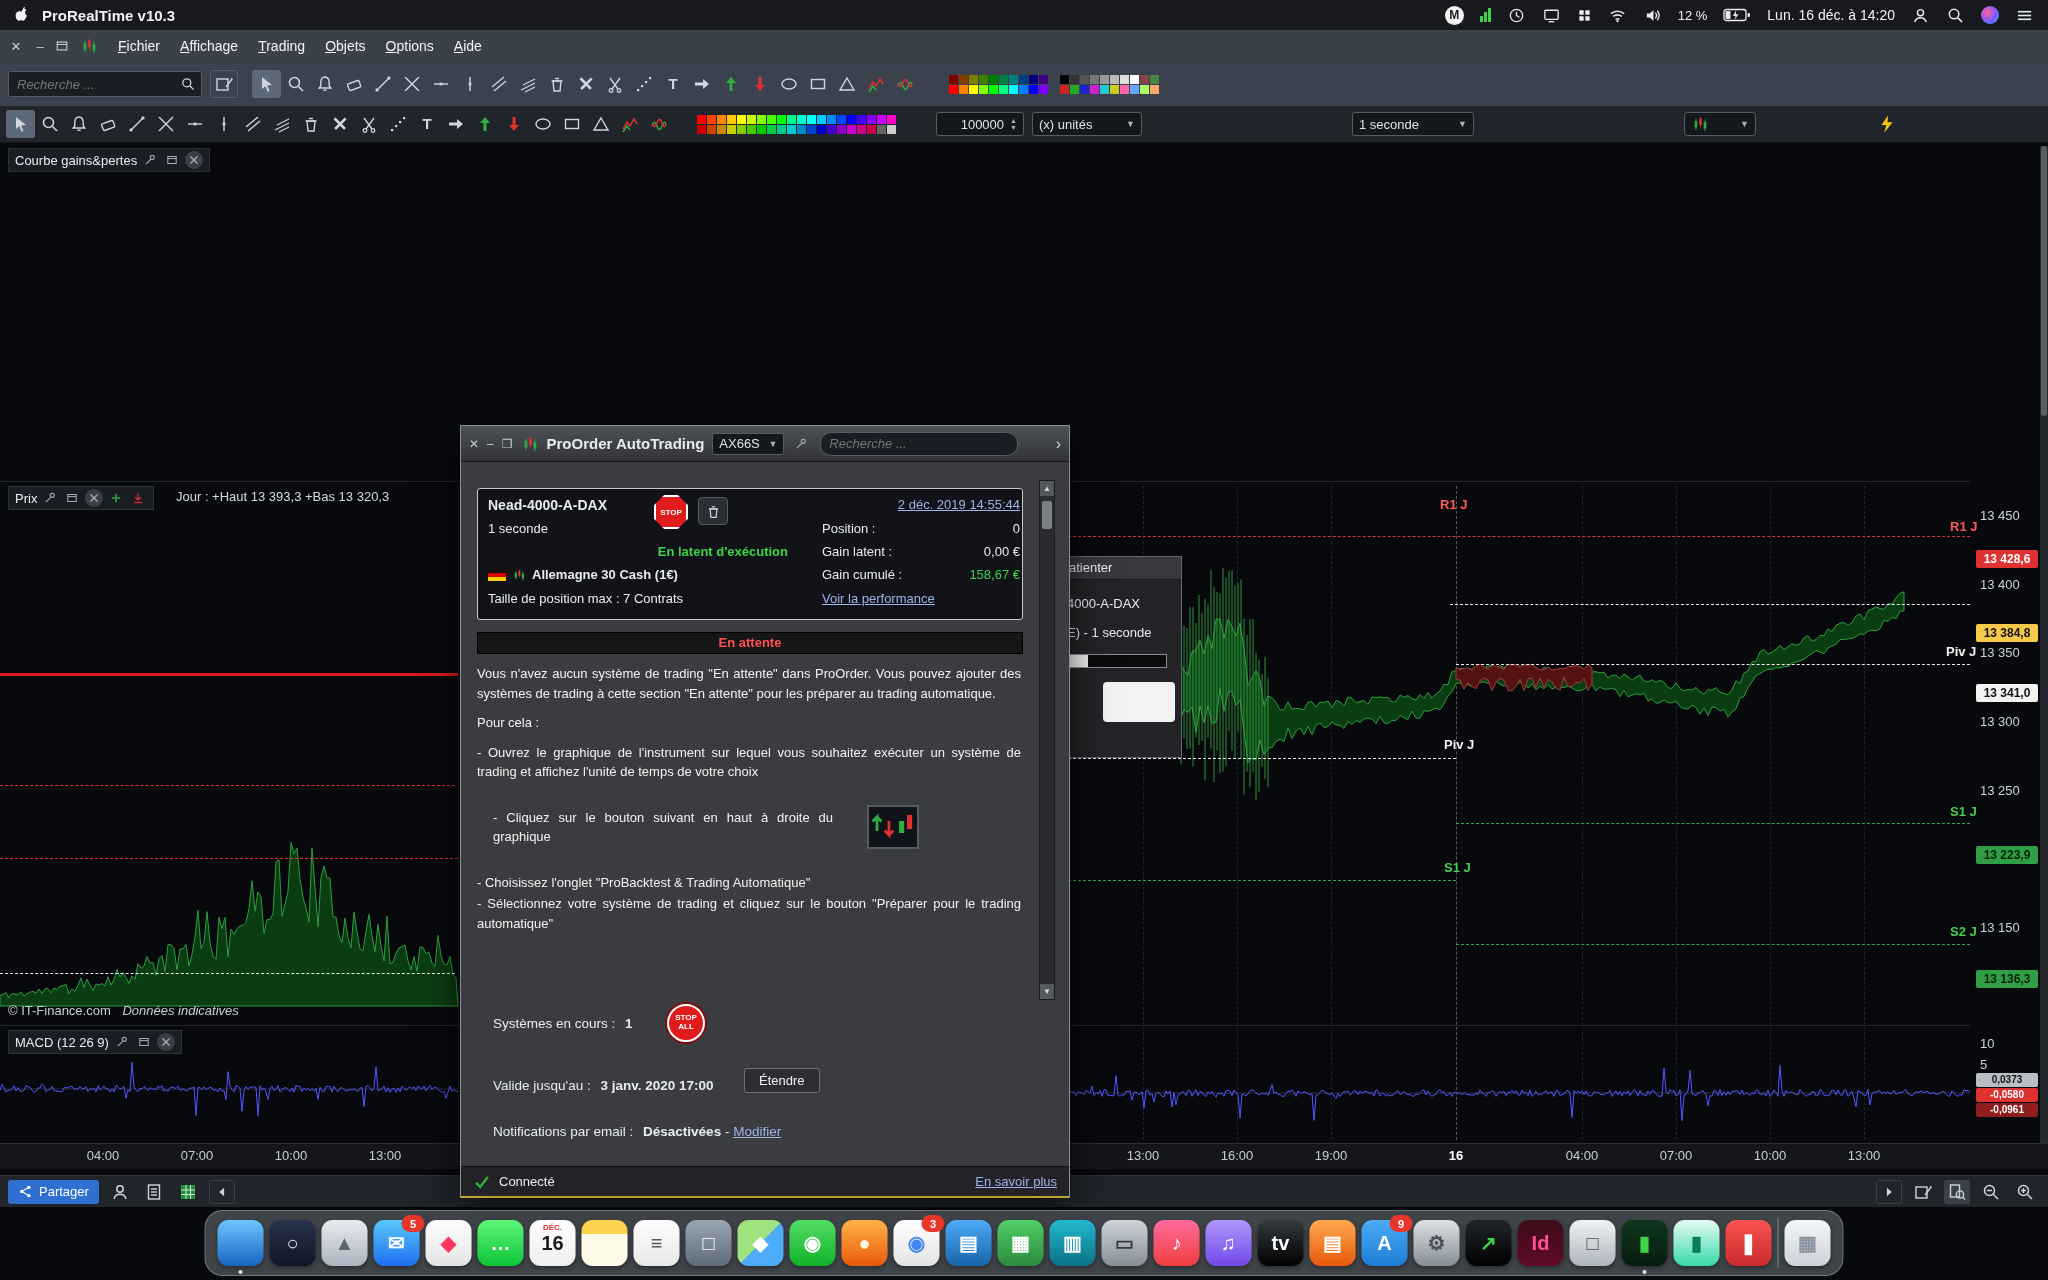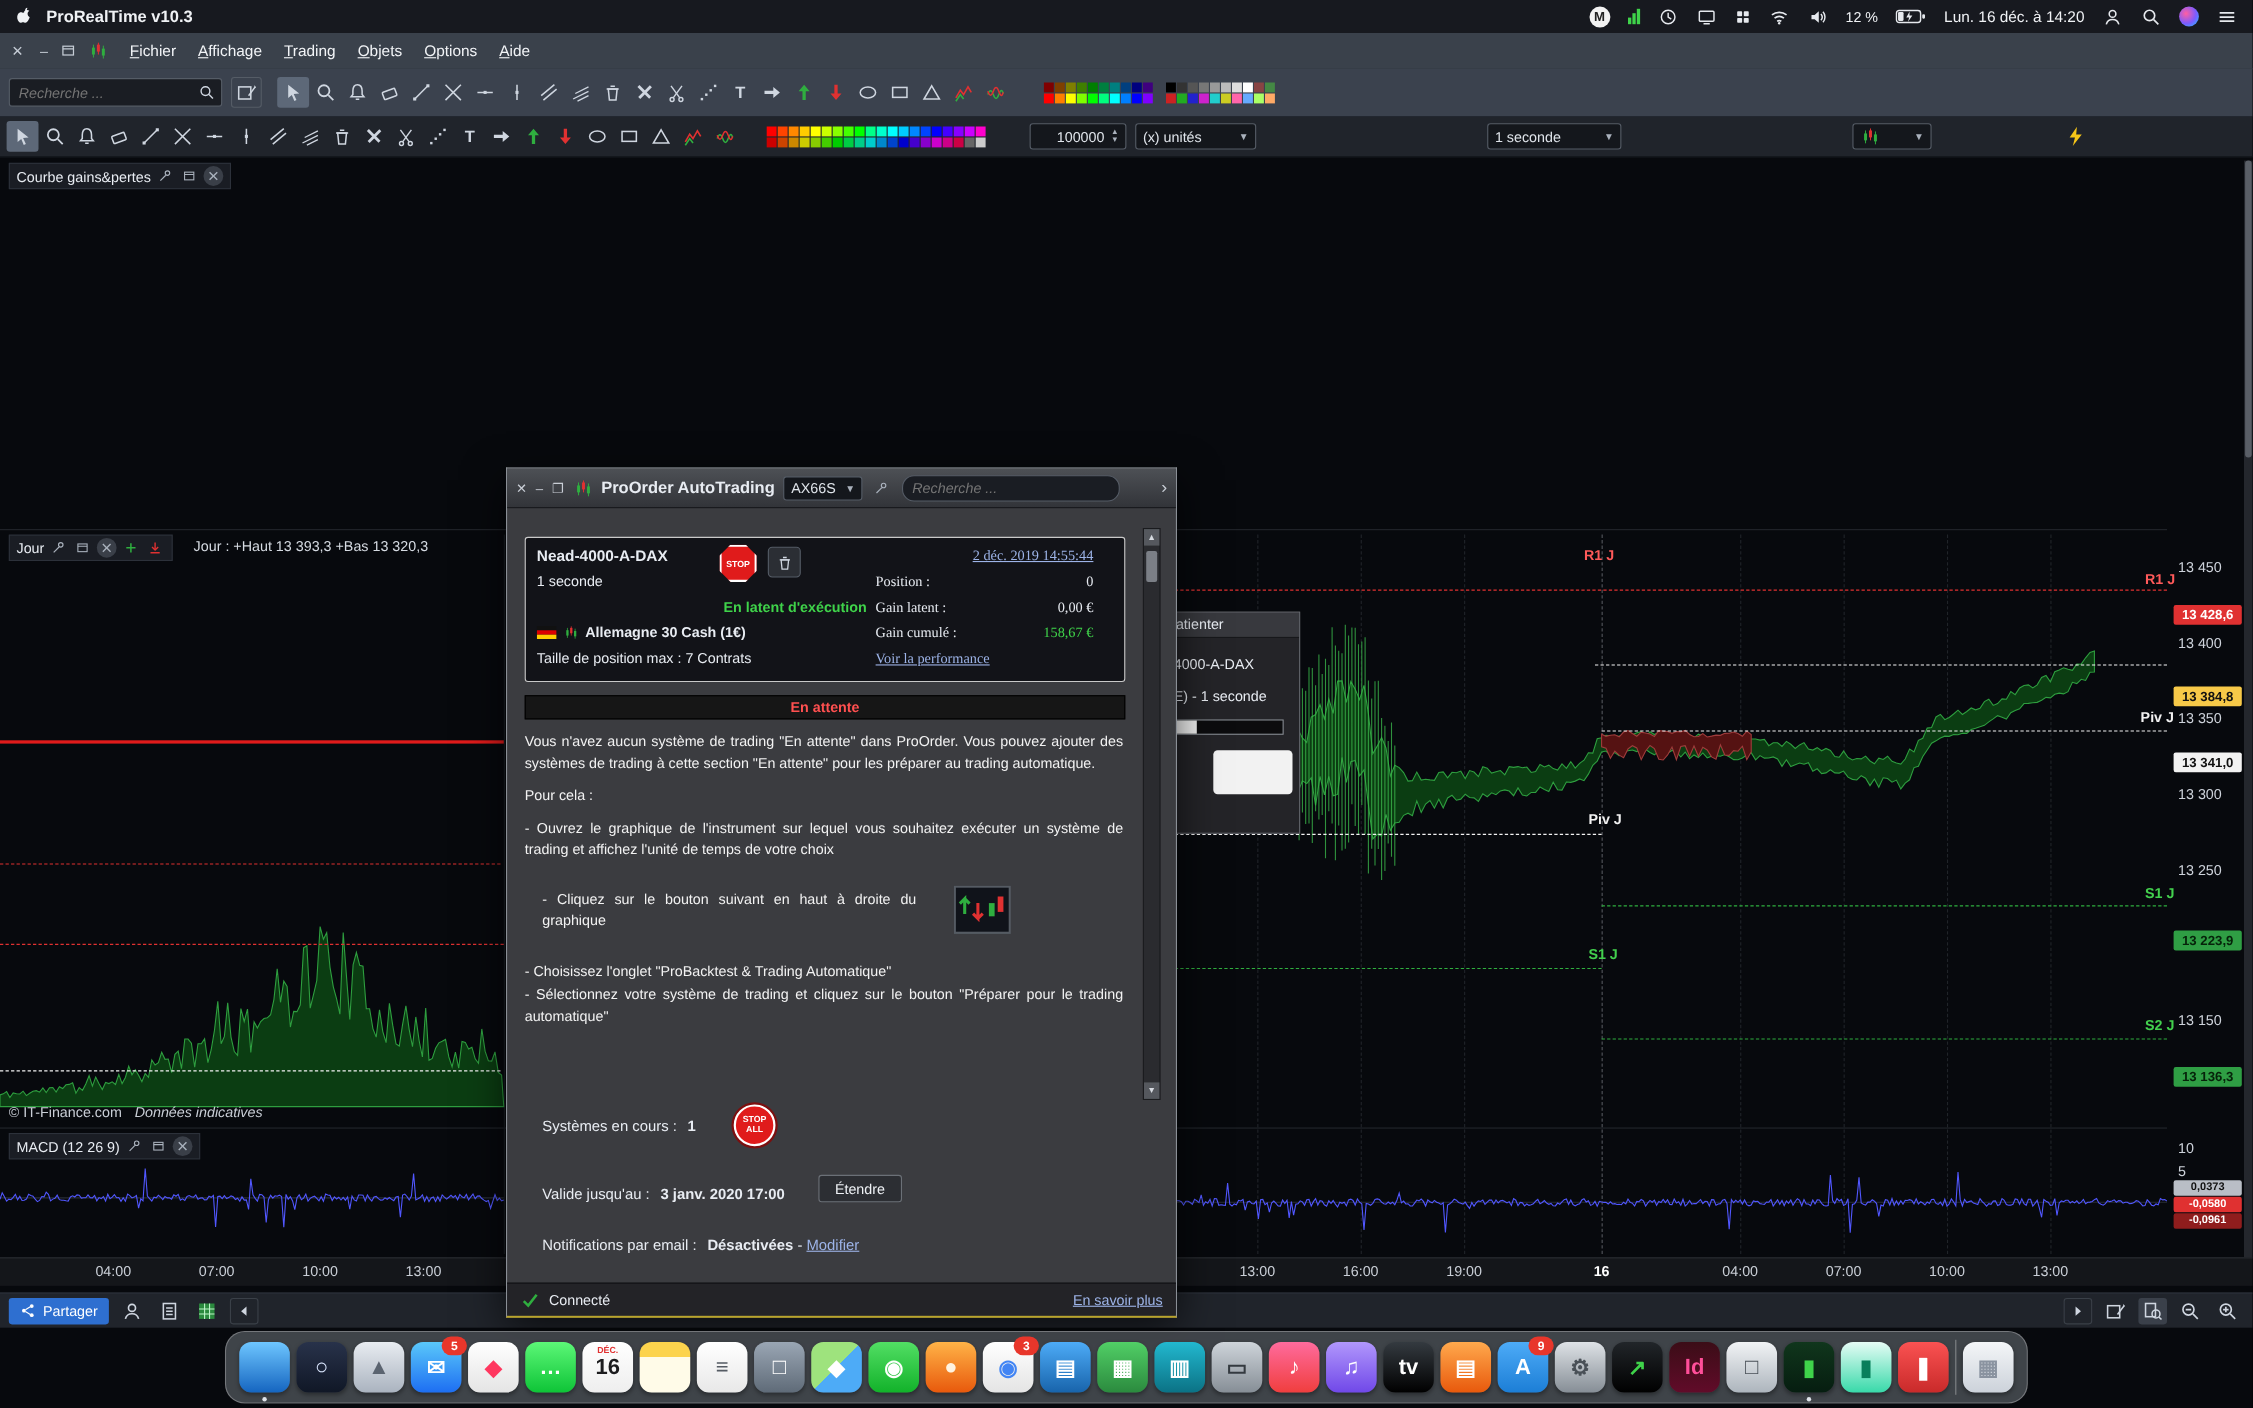--- a/index.html
+++ b/index.html
@@ -58,21 +58,21 @@
   .vgrid{position:absolute;top:486px;height:654px;width:0;border-left:1px dashed rgba(150,160,172,.18);z-index:1;}
   .time-label{position:absolute;top:1148px;width:44px;text-align:center;font-size:13px;z-index:4;}
   
   #dialog{left:460px;top:425px;width:608px;height:770px;background:#3b3c40;border:1px solid #8a8f96;
           box-shadow:0 10px 36px rgba(0,0,0,.65);z-index:40;border-bottom:2px solid #b9a42c;}
   #dlg-title{position:absolute;left:0;top:0;width:608px;height:36px;display:flex;align-items:center;gap:8px;
              background:linear-gradient(#4d5055,#323439);border-bottom:1px solid #17181b;padding:0 8px;box-sizing:border-box;}
   #dlg-title .wc{color:#c9ced6;font-size:12px;}
   .dlg-card{position:absolute;left:16px;top:62px;width:544px;height:130px;background:#121318;
             border:1px solid #c9c9c9;border-radius:3px;font-size:13px;}
-  .stat-row{position:absolute;left:318px;width:198px;display:flex;justify-content:space-between;font-family:Liberation Serif, serif;}
+  .stat-row{position:absolute;left:344px;width:198px;display:flex;justify-content:space-between;}
   .link{color:#9db4e8;text-decoration:underline;}
   .stop-btn{position:absolute;width:34px;height:34px;background:#e01b1b;color:#fff;font-size:8px;font-weight:bold;
             display:flex;align-items:center;justify-content:center;
             clip-path:polygon(30% 0,70% 0,100% 30%,100% 70%,70% 100%,30% 100%,0 70%,0 30%);
             box-shadow:inset 0 0 0 2px #fff;}
   .attente{position:absolute;left:16px;top:206px;width:544px;height:20px;background:#161616;border:1px solid #000;
            color:#ff5050;font-weight:bold;font-size:13px;text-align:center;line-height:20px;}
   .help{position:absolute;left:16px;top:238px;width:544px;font-size:13px;color:#f2f2f2;text-align:justify;line-height:1.5;}
   .help p{margin:0 0 10px 0;}
   .scroll-col{position:absolute;left:578px;top:54px;width:14px;height:518px;background:#2a2b2f;border:1px solid #1a1b1e;}
@@ -785,21 +785,21 @@
         </svg>
       </span>
     <span class="tabicon" style="background:#3a3f48;border-radius:50%">
         <svg>
           <use href="#i-x"></use>
         </svg>
       </span>
   </div>
 
   <div class="panel-tab" style="left:8px;top:486px">
-    <span>Jour</span>
+    <span>Prix</span>
     <span class="tabicon">
         <svg>
           <use href="#i-wrench"></use>
         </svg>
       </span>
     <span class="tabicon">
         <svg>
           <use href="#i-win"></use>
         </svg>
       </span>

